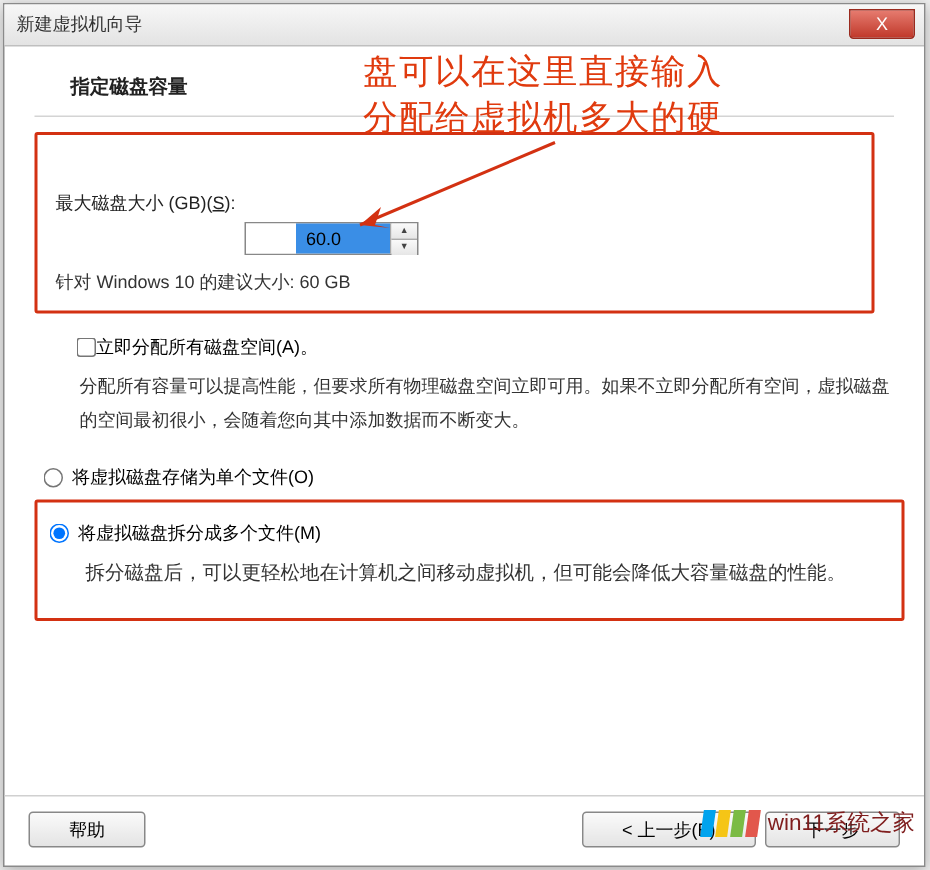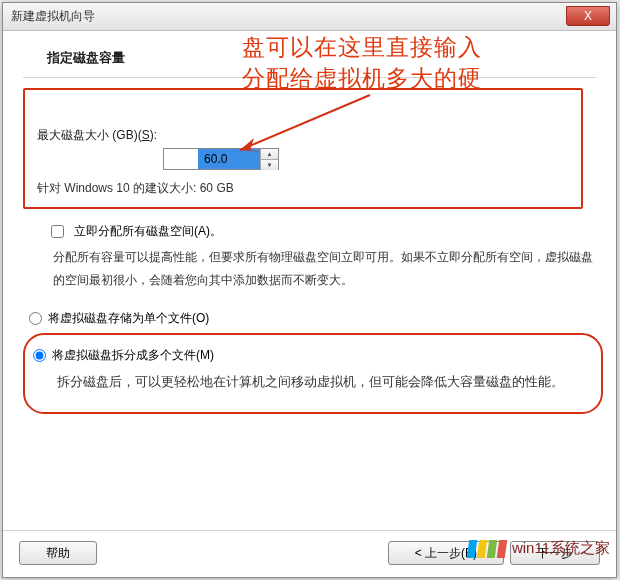--- a/index.html
+++ b/index.html
@@ -56,21 +56,21 @@
     .sep { border: 0; border-top: 1px solid #d4d4d4; margin: 0 0 10px 0; }
 
     .box-red {
       border: 2px solid #d33112;
       padding: 10px 12px;
       border-radius: 2px;
       margin: 4px 0 14px 0;
       position: relative;
     }
     .box-red.small { width: 560px; }
-    .box-red.big { width: 580px; padding: 8px 12px 14px 2px; border-radius: 21px; }
+    .box-red.big { width: 580px; padding: 8px 12px 14px 2px; }
 
     .row { display: flex; align-items: center; }
     .row .lbl { font-size: 12px; color: #222; }
     .row .under { text-decoration: underline; }
 
     .num-input-wrap {
       display: inline-flex;
       border: 1px solid #888;
       height: 22px;
       margin-left: 6px;
@@ -99,21 +99,21 @@
       line-height: 10px;
       text-align: center;
       color: #444;
       cursor: pointer;
       background: linear-gradient(#fafafa,#e6e6e6);
     }
     .spinner div:first-child { border-bottom: 1px solid #aaa; }
 
     .hint { font-size: 12px; color: #333; margin-top: 10px; }
 
-    .check-row { display: flex; align-items: center; gap: 10px; margin: 0 0 6px 6px; padding-left: 22px; }
+    .check-row { display: flex; align-items: center; gap: 0; margin: 0 0 6px 6px; padding-left: 22px; }
     .check-row input { width: 13px; height: 13px; }
     .desc {
       font-size: 12px;
       color: #333;
       line-height: 1.9;
       margin: 6px 0 18px 30px;
       width: 540px;
     }
 
     .radio-row { display: flex; align-items: center; gap: 6px; margin: 4px 0 6px 6px; }

